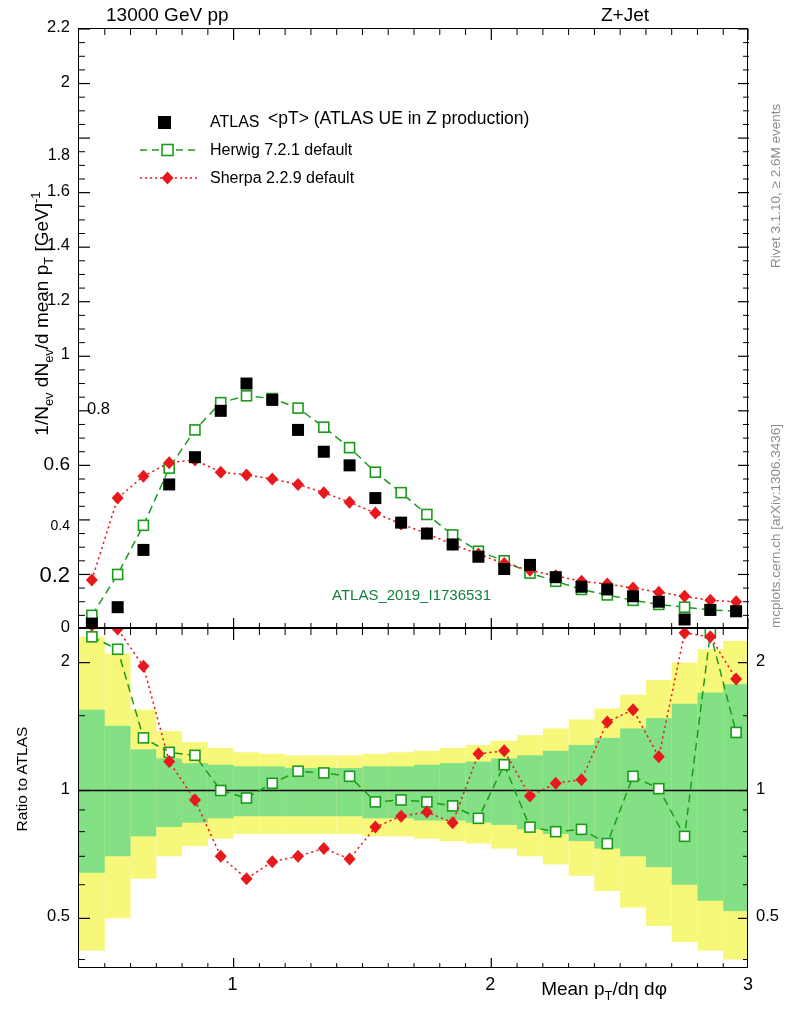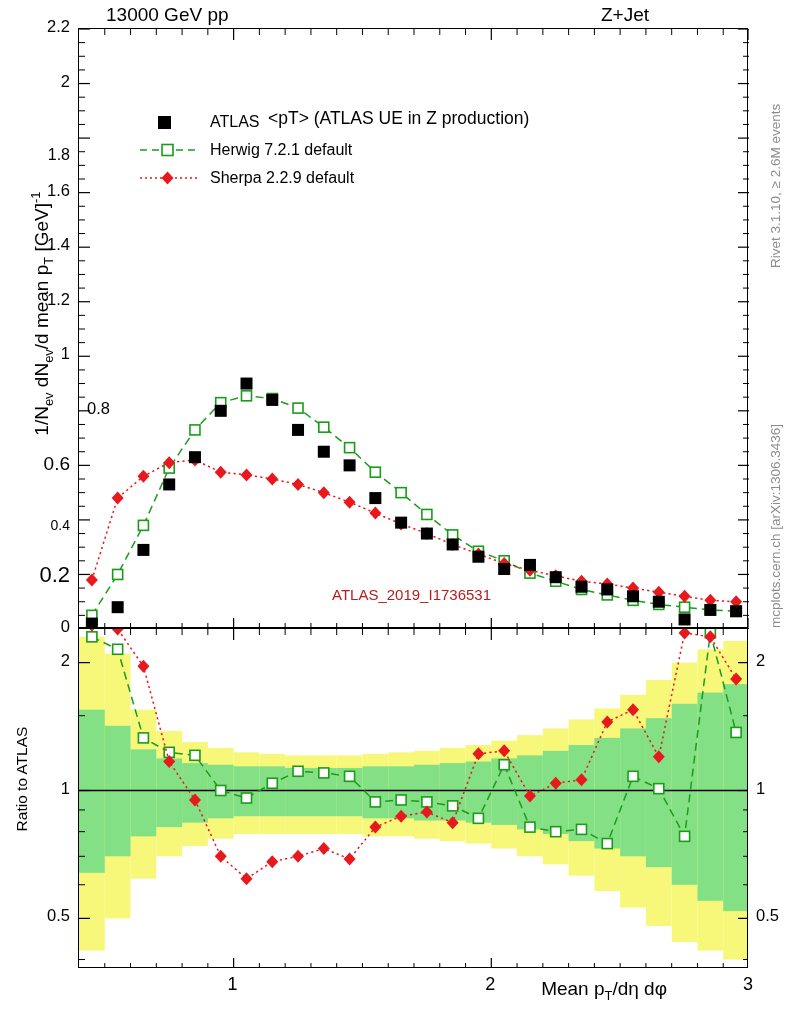--- a/index.html
+++ b/index.html
@@ -44,21 +44,21 @@
   }
   #ylabel-ratio{
     left:-88px;top:770px;width:220px;text-align:center;
     transform:rotate(-90deg);transform-origin:50% 50%;
     font-size:15.5px;
   }
   #xlabel{right:40px;top:978px;font-size:19px;}
 
   
   #plot-title{left:268px;top:64px;font-size:17.5px;margin-top:44px;}
-  #watermark{left:332px;top:586px;font-size:15px;color:#b91c1c;}
+  #watermark{left:332px;top:586px;font-size:15px;color:#15803d;}
 
   
   #legend{left:138px;top:108px;font-size:16px;}
   #legend .row{height:28px;display:flex;align-items:center;}
   #legend .key{width:62px;height:18px;position:relative;margin-right:10px;}
   #legend .lbl{white-space:nowrap;}
 
   sub{font-size:68%;}
   sup{font-size:68%;}
 </style>

